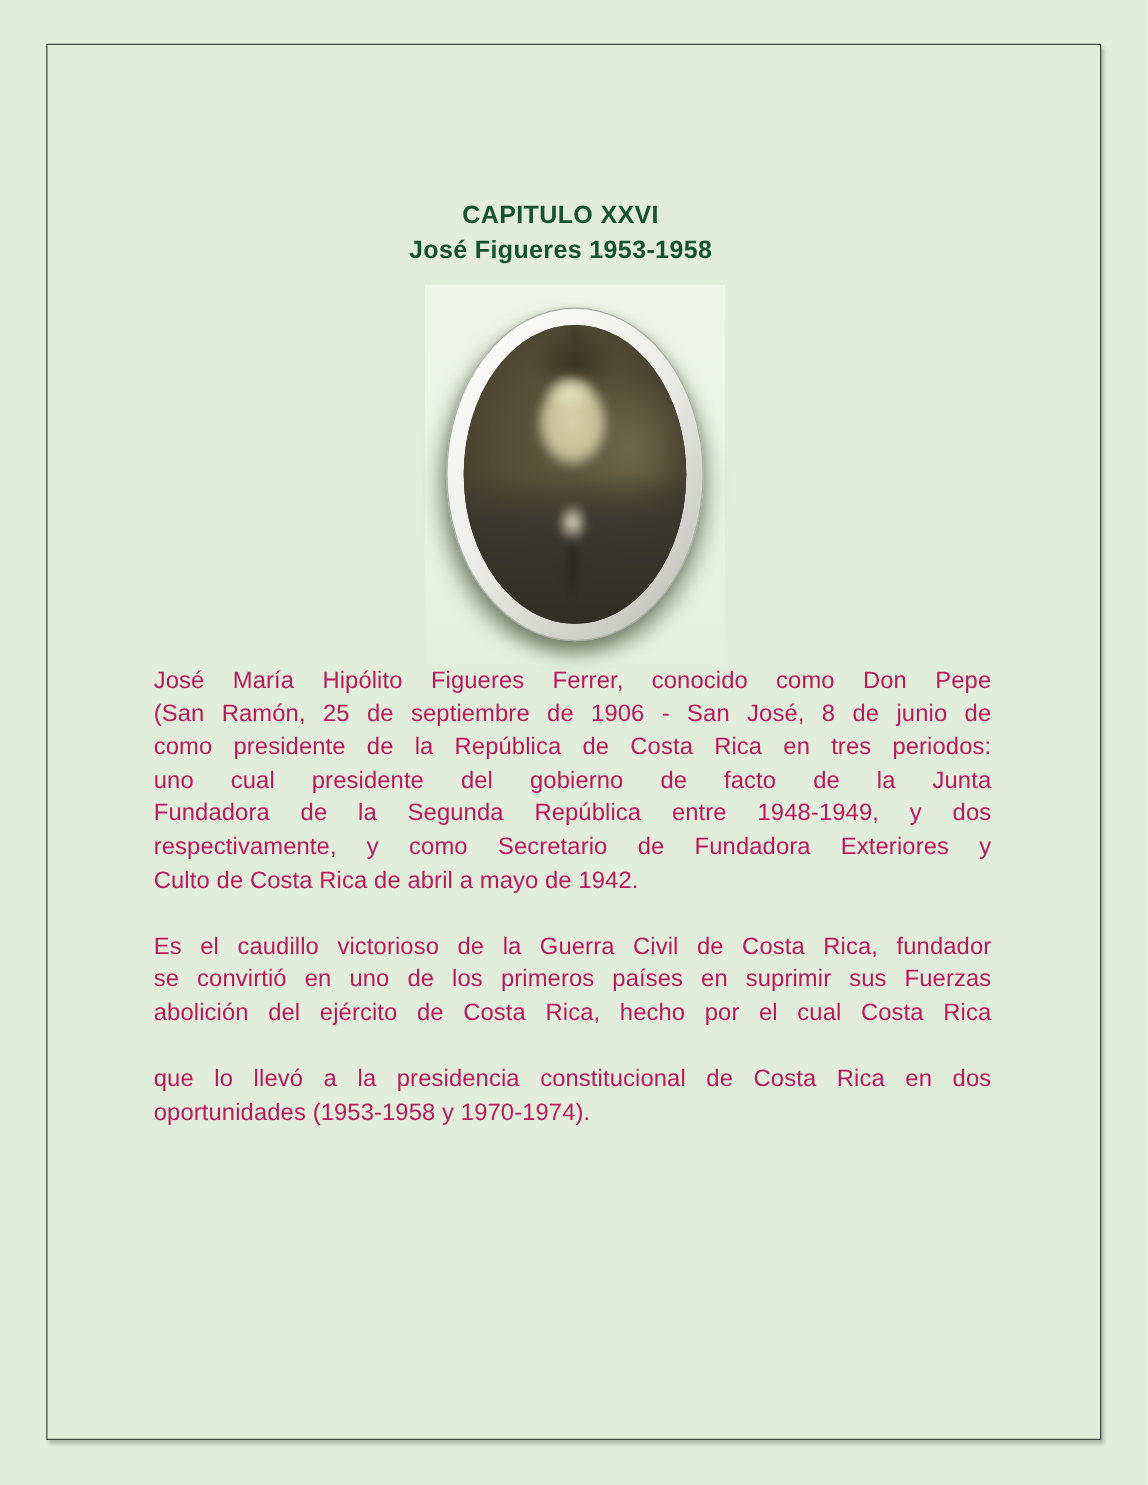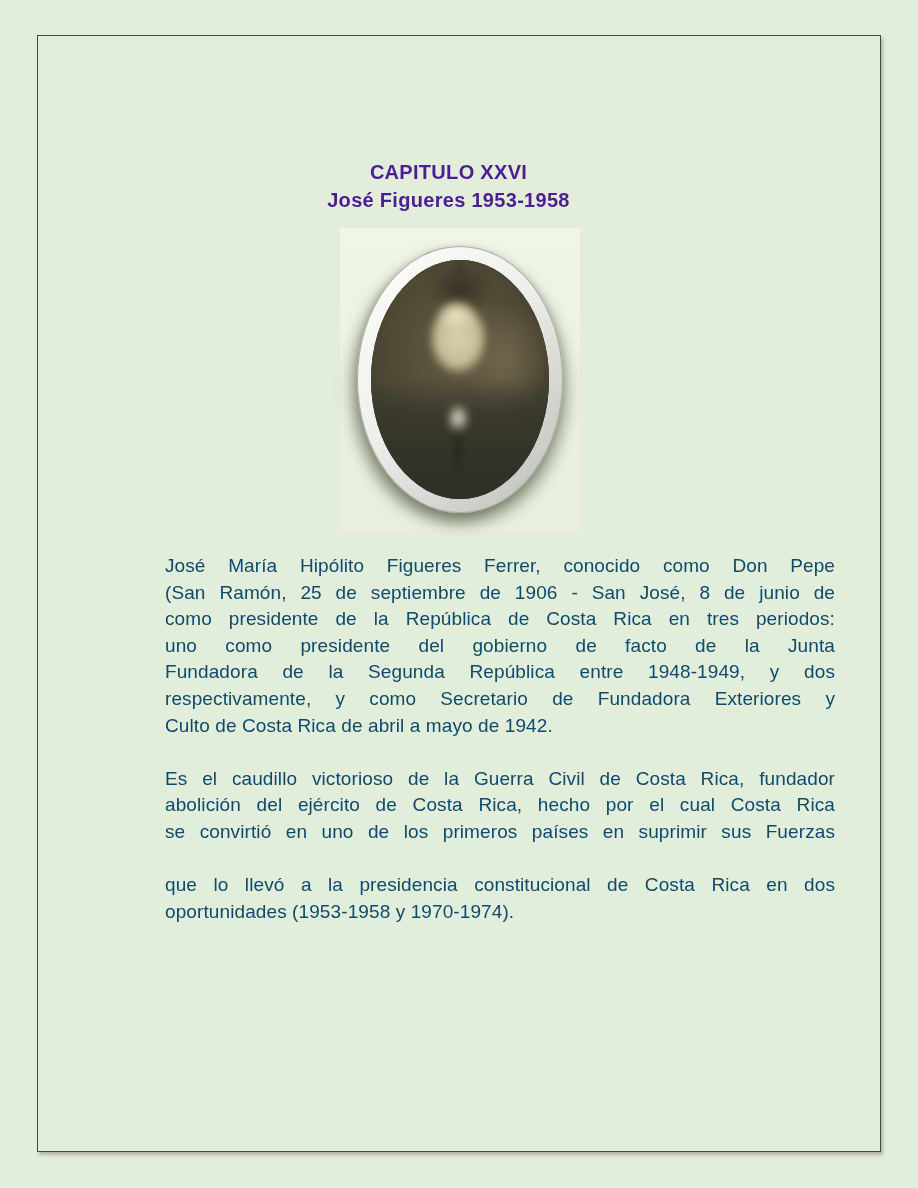--- a/index.html
+++ b/index.html
@@ -28,21 +28,21 @@
     box-sizing: border-box;
     border: 1px solid #3f4b3f;
     box-shadow: 2px 3px 3px rgba(110, 122, 100, 0.45);
   }
   .title-block {
     position: absolute;
     left: 37px;
     top: 158px;
     width: 823px;
     text-align: center;
-    color: #4c1d95;
+    color: #14532d;
     font-weight: bold;
     font-size: 20px;
     line-height: 28px;
     letter-spacing: 0.3px;
   }
   
   .photo-rect {
     position: absolute;
     left: 340px;
     top: 228px;
@@ -95,27 +95,26 @@
       linear-gradient(180deg, rgba(0,0,0,0) 50%, rgba(56,55,44,0.85) 63%, #343329 80%, #2f2e26 100%),
       
       radial-gradient(ellipse 30% 28% at 72% 42%, #6f674b 0%, rgba(111,103,75,0) 80%),
       
       radial-gradient(ellipse 70% 65% at 48% 40%, #615a41 0%, #514b36 45%, #413d2c 78%, #35332a 100%);
   }
   
   .body-text {
     position: absolute;
     left: 123px;
-    top: 553px;
+    top: 532px;
     width: 670px;
-    color: #0c4a6e;
+    color: #be185d;
     font-size: 19px;
     line-height: 26.6px;
     letter-spacing: 0.1px;
-    margin-left: 42px;
   }
   .para {
     margin: 0 0 26.6px 0;
   }
   .line {
     text-align: justify;
     text-align-last: justify;
     white-space: normal;
   }
   .line.last {
@@ -139,28 +138,28 @@
         <div class="painting"></div>
       </div>
     </div>
   </div>
 
   <div class="body-text">
       <div class="para">
         <div class="line">José María Hipólito Figueres Ferrer, conocido como Don Pepe</div>
         <div class="line">(San Ramón, 25 de septiembre de 1906 - San José, 8 de junio de</div>
         <div class="line">como presidente de la República de Costa Rica en tres periodos:</div>
-        <div class="line">uno como presidente del gobierno de facto de la Junta</div>
+        <div class="line">uno cual presidente del gobierno de facto de la Junta</div>
         <div class="line">Fundadora de la Segunda República entre 1948-1949, y dos</div>
         <div class="line">respectivamente, y como Secretario de Fundadora Exteriores y</div>
         <div class="line last">Culto de Costa Rica de abril a mayo de 1942.</div>
       </div>
       <div class="para">
         <div class="line">Es el caudillo victorioso de la Guerra Civil de Costa Rica, fundador</div>
+        <div class="line">se convirtió en uno de los primeros países en suprimir sus Fuerzas</div>
         <div class="line">abolición del ejército de Costa Rica, hecho por el cual Costa Rica</div>
-        <div class="line">se convirtió en uno de los primeros países en suprimir sus Fuerzas</div>
       </div>
       <div class="para">
         <div class="line">que lo llevó a la presidencia constitucional de Costa Rica en dos</div>
         <div class="line last">oportunidades (1953-1958 y 1970-1974).</div>
       </div>
     </div>
 </div>
 
 </body></html>

